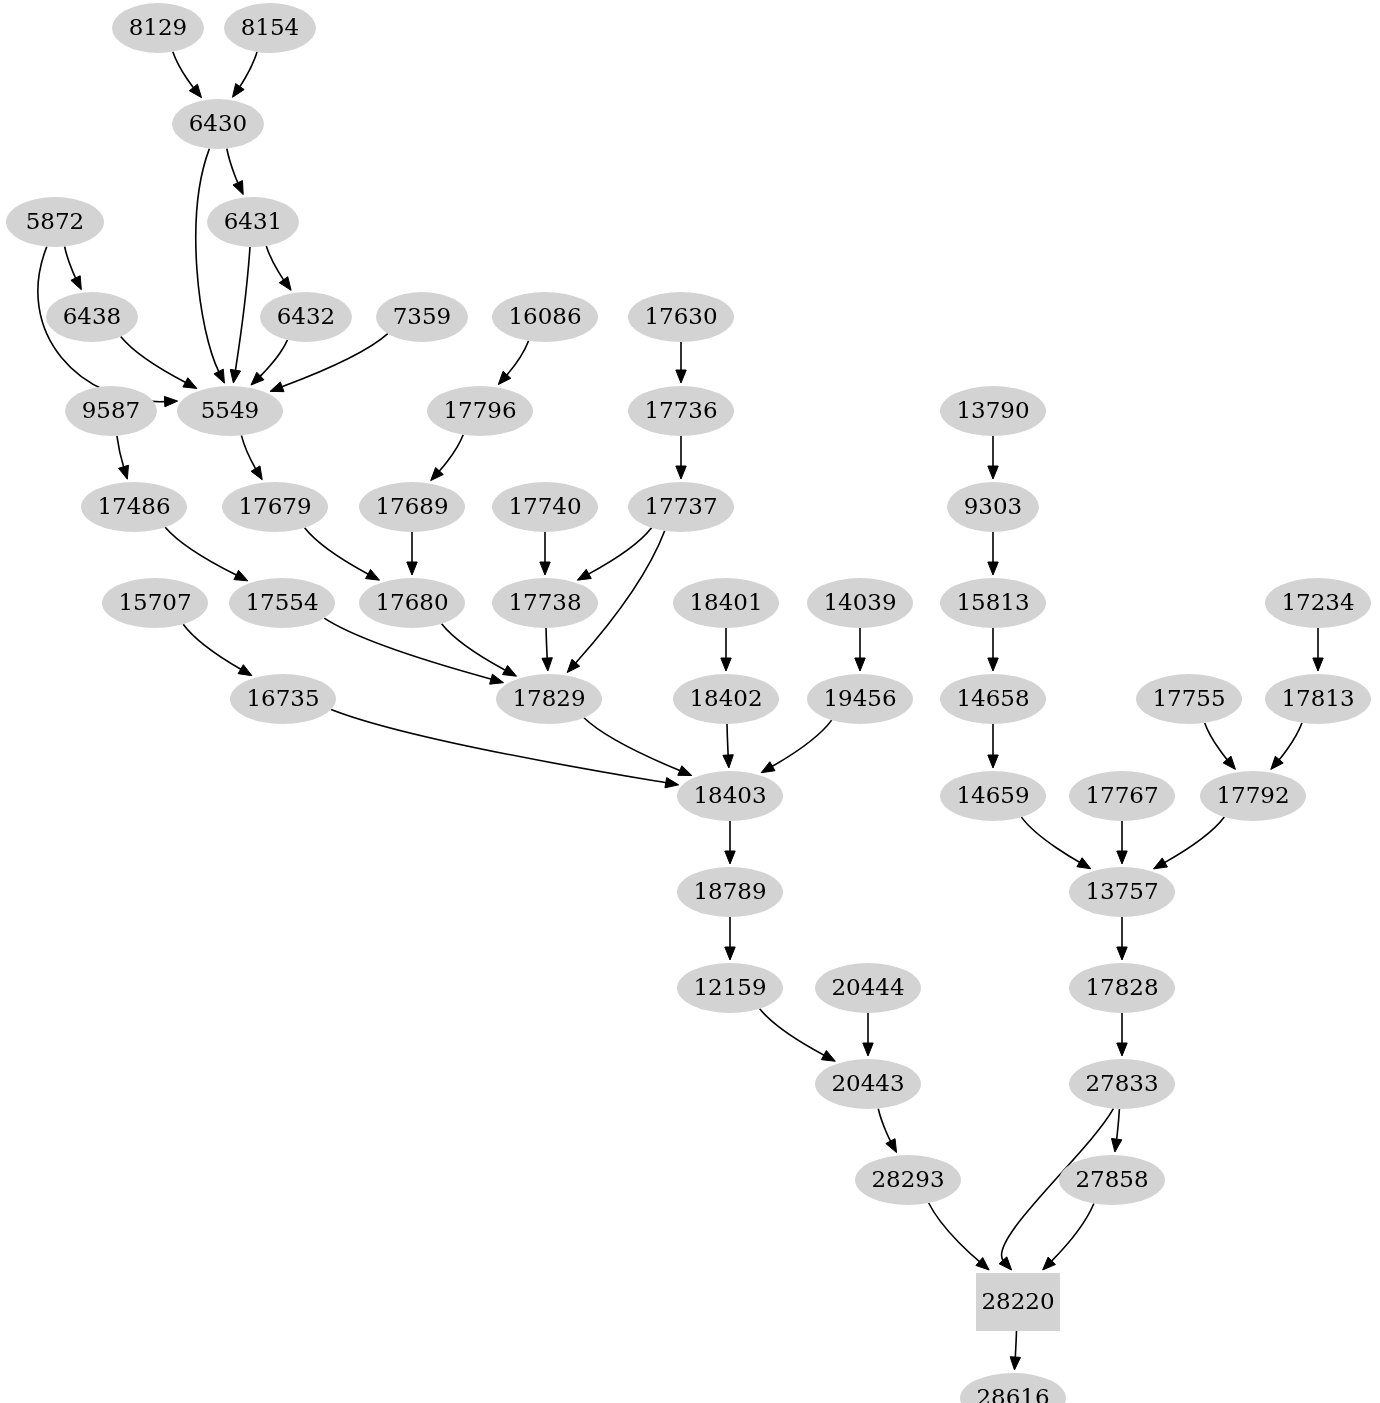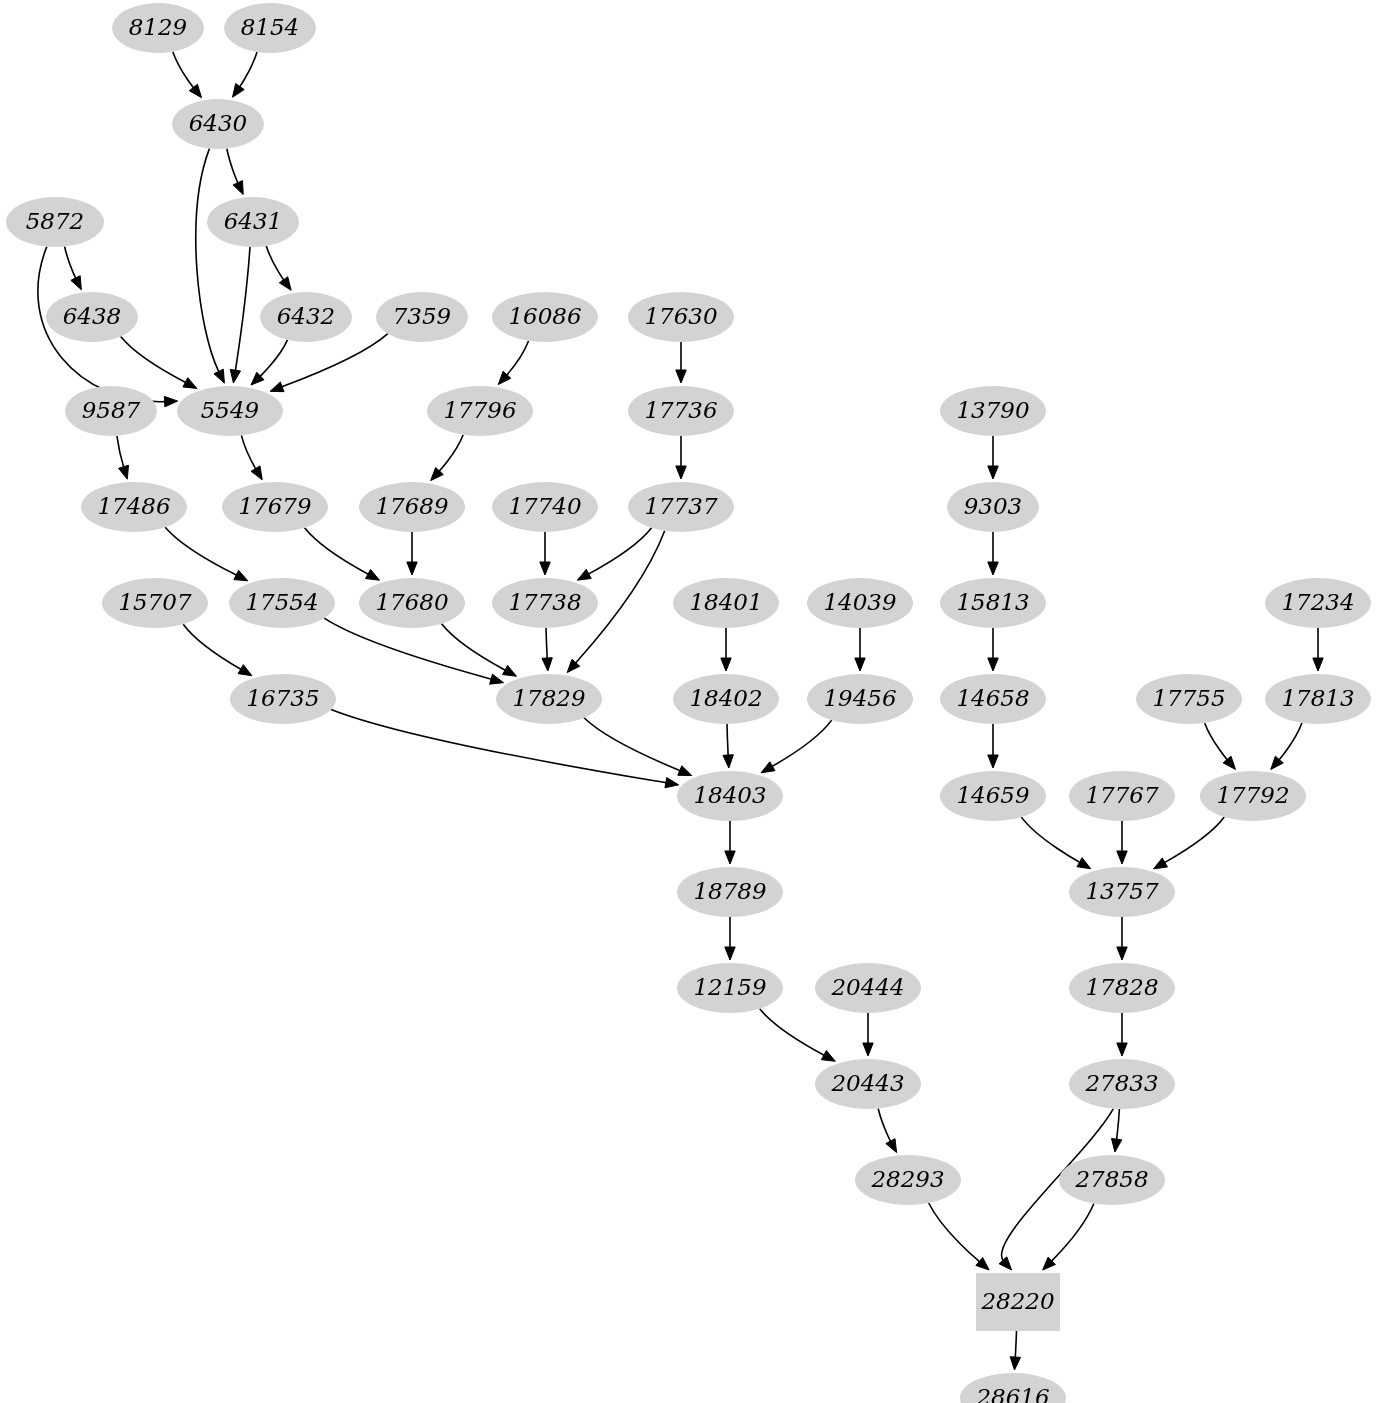--- a/index.html
+++ b/index.html
@@ -8,21 +8,20 @@
     padding: 0;
     background: #ffffff;
   }
   #graph-root {
     position: relative;
     width: 1380px;
     height: 1403px;
     background: #ffffff;
     font-family: "DejaVu Serif", "Liberation Serif", serif;
     overflow: hidden;
-    font-style: italic;
   }
   svg#graph-canvas {
     display: block;
     width: 1380px;
     height: 1403px;
   }
   .gnode-shape {
     fill: #d3d3d3;
     stroke: none;
   }

